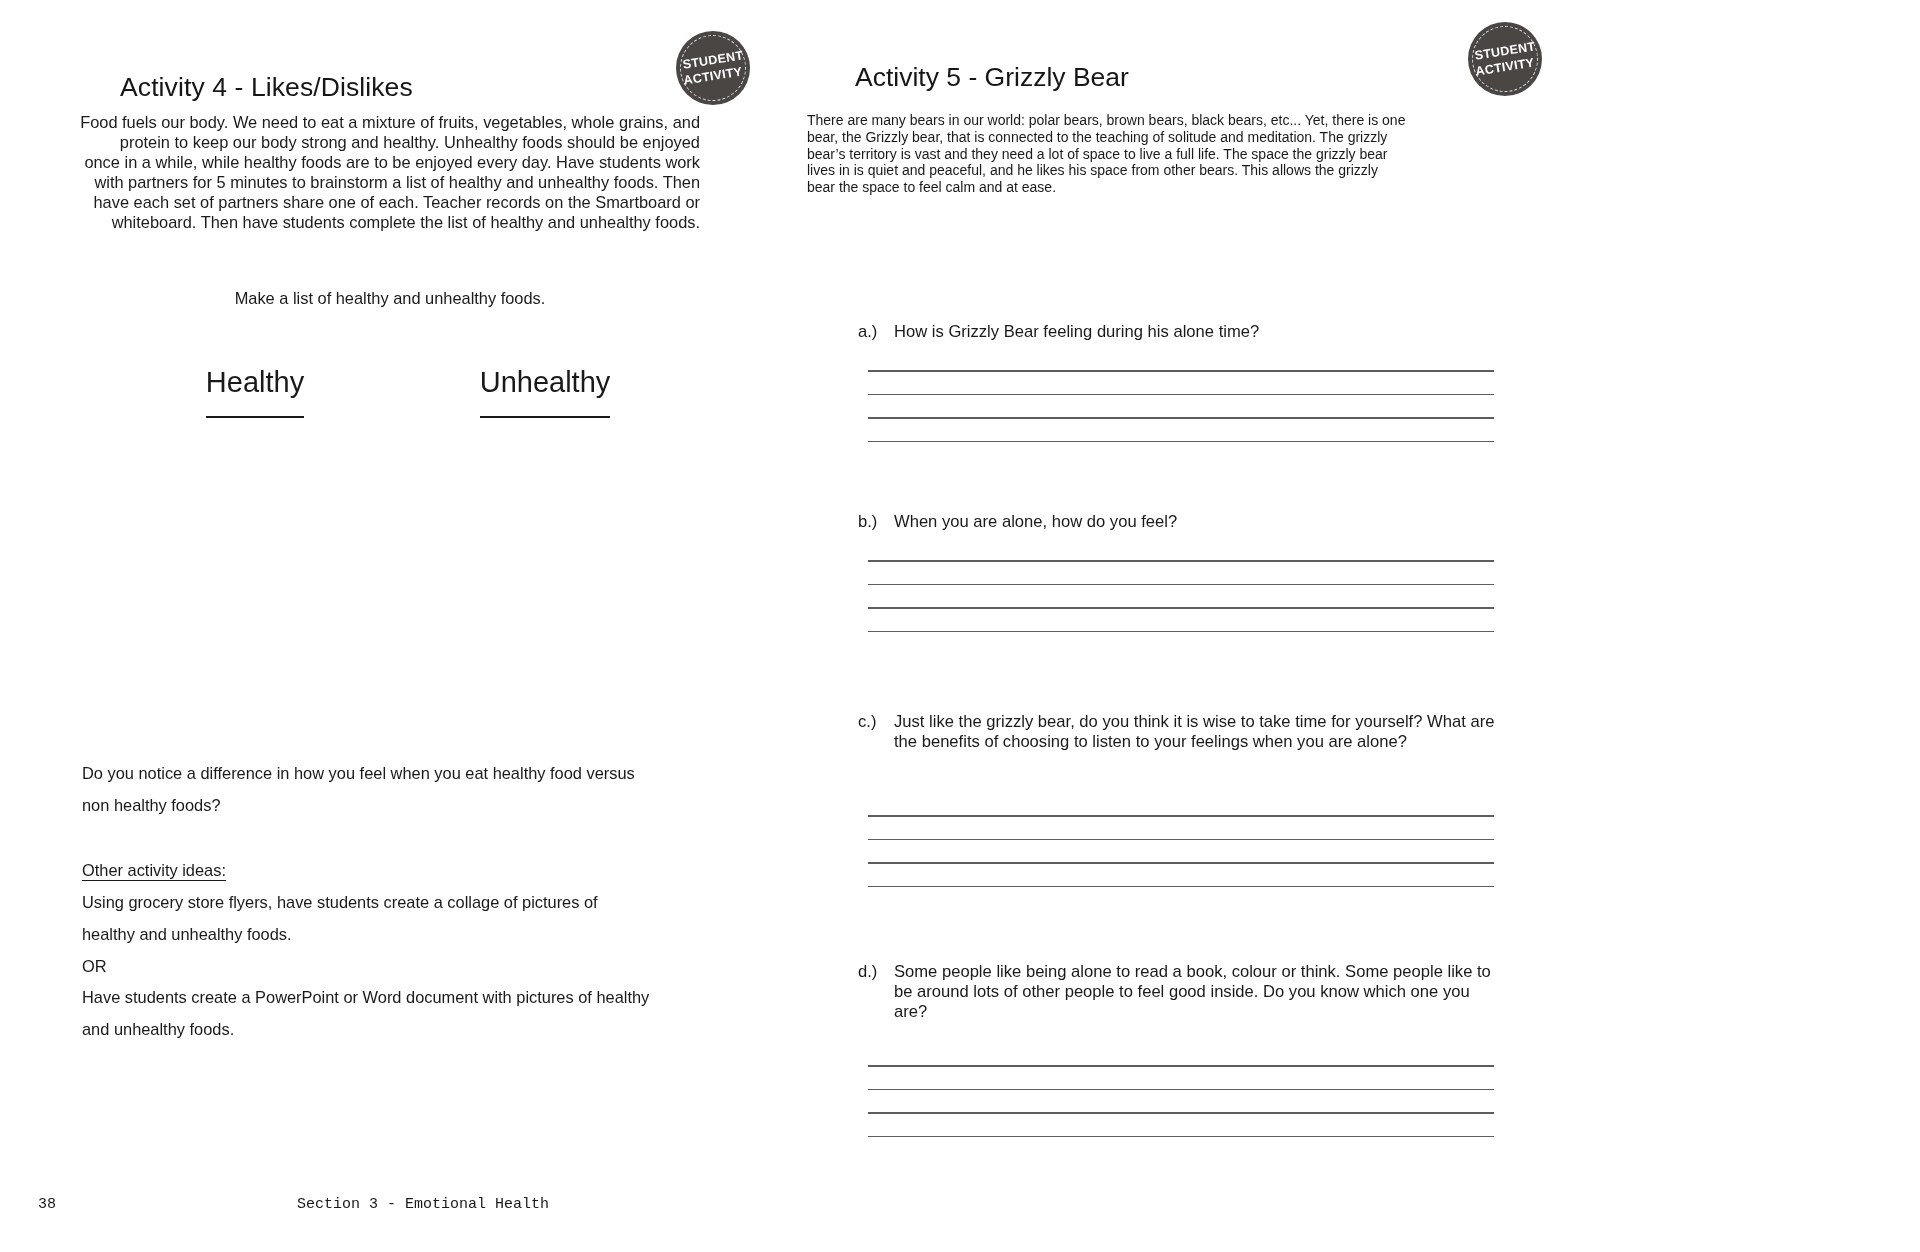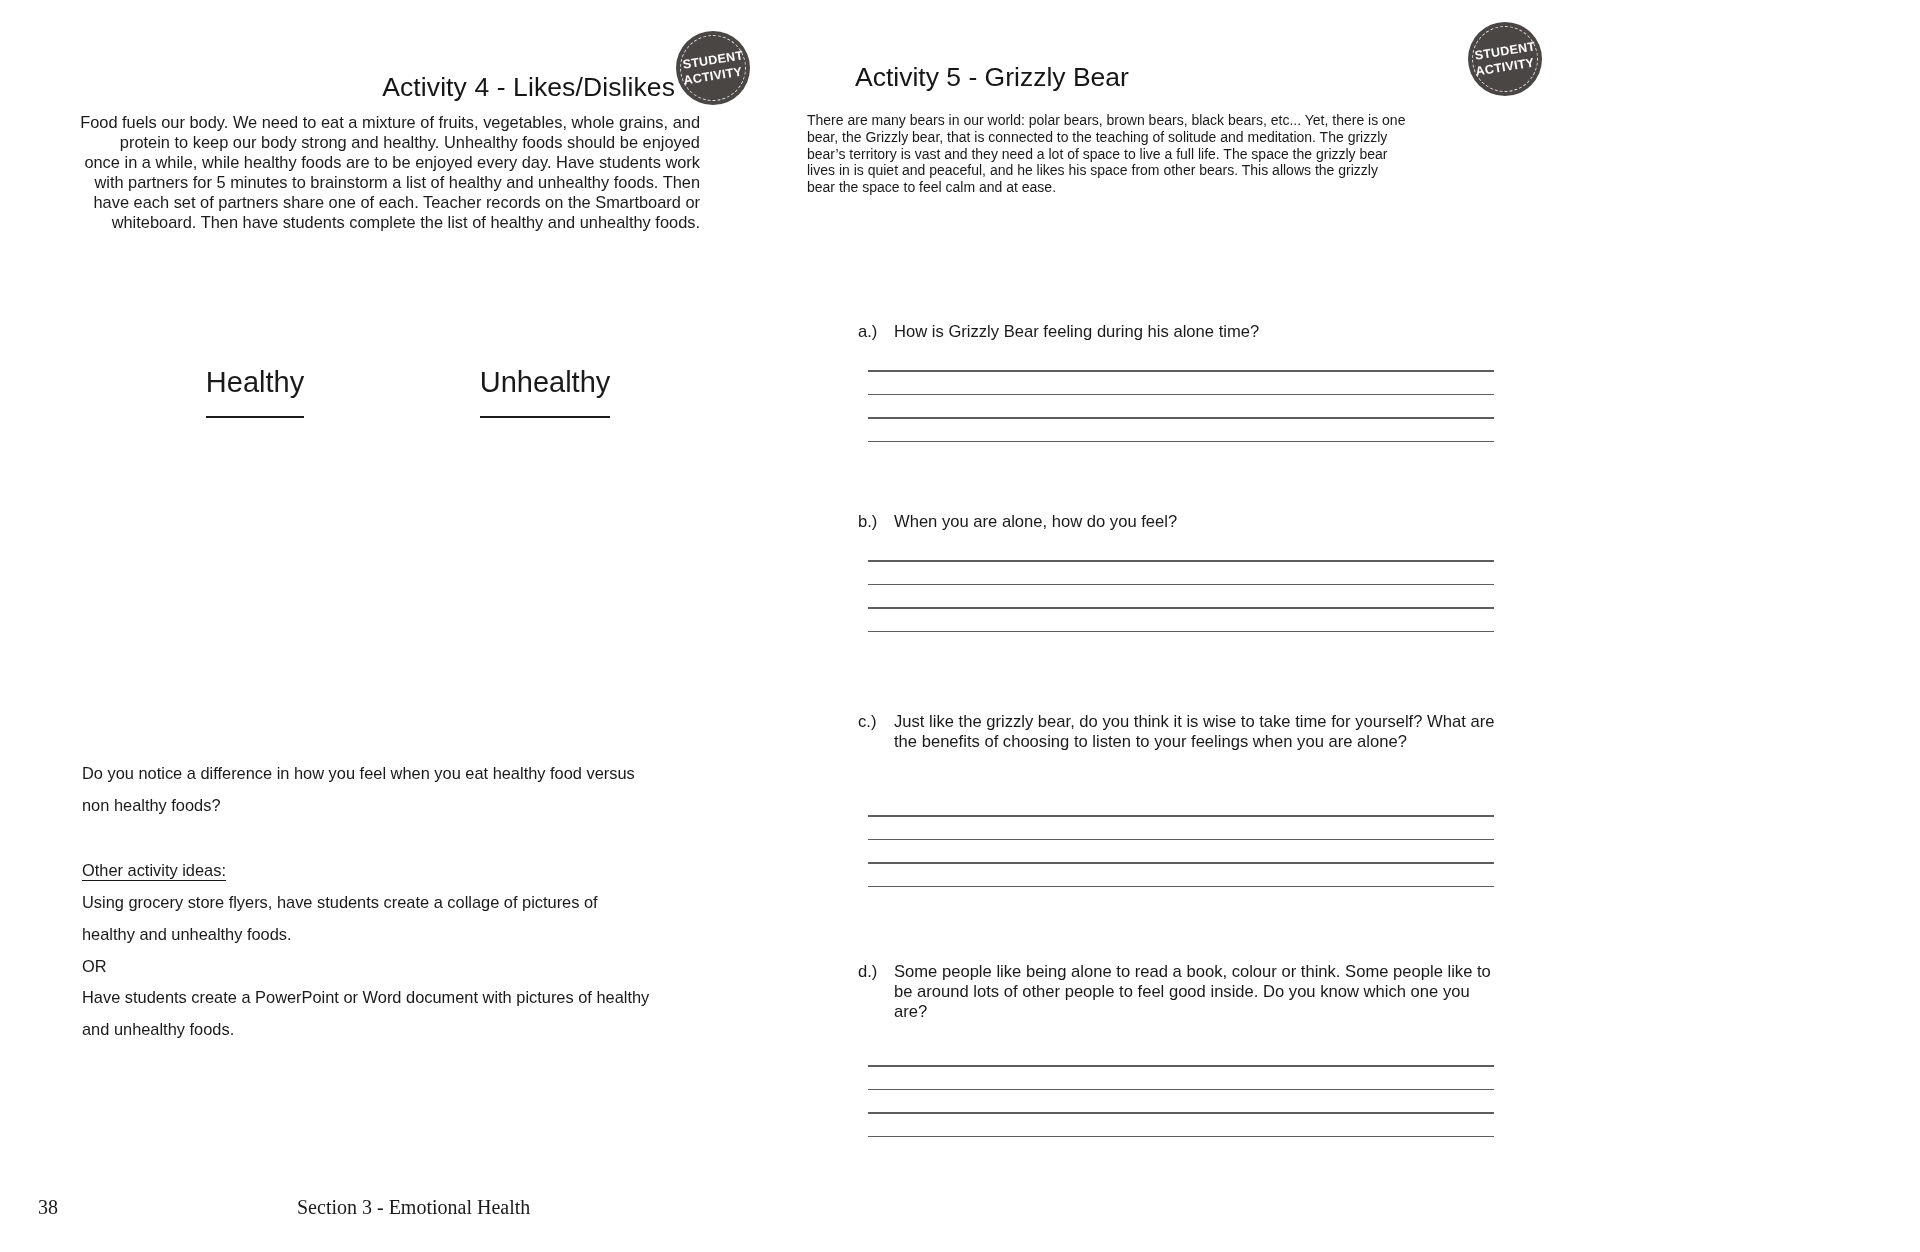--- a/index.html
+++ b/index.html
@@ -48,21 +48,21 @@
     line-height: 1;
     transform-origin: center;
   }
   .badge .txt.one { top: 23px; font-size: 12.5px; transform: rotate(-9deg); }
   .badge .txt.two { top: 39px; font-size: 12.5px; transform: rotate(-9deg); }
   .badge-left  { left: 676px; top: 31px; }
   .badge-right { left: 1468px; top: 22px; }
 
   
   .title {
-    text-align: right;
+    text-align: left;
     font-size: 26.5px;
     font-weight: 400;
     letter-spacing: .1px;
     color: #161616;
   }
   .l-title { position: absolute; left: 120px; top: 72px; width: 555px; }
 
   .l-intro {
     position: absolute;
     left: 80px; top: 112px; width: 620px;
@@ -143,23 +143,23 @@
   .rule {
     height: 1.6px;
     background: #5d5d5d;
     margin-bottom: 22px;
   }
   .rule:last-child { margin-bottom: 0; }
 
   
   .footer-num, .footer-sec {
     position: absolute;
-    font-size: 20px;
+    font-size: 15px;
     color: #1a1a1a;
-    font-family: Liberation Serif, serif;
+    font-family: Liberation Mono, monospace;
   }
   .f-left-num  { left: 38px;  top: 1196px; }
   .f-left-sec  { left: 297px; top: 1196px; }
 </style>
 </head>
 <body>
 
 <div class="spread">
 
   <div class="page">
@@ -167,20 +167,21 @@
     <div class="badge badge-left">
       <div class="ring"></div>
       <div class="txt one">STUDENT</div>
       <div class="txt two">ACTIVITY</div>
     </div>
 
     <div class="title l-title">Activity 4 - Likes/Dislikes</div>
 
     <div class="l-intro">Food fuels our body. We need to eat a mixture of fruits, vegetables, whole grains, and protein to keep our body strong and healthy. Unhealthy foods should be enjoyed once in a while, while healthy foods are to be enjoyed every day. Have students work with partners for 5 minutes to brainstorm a list of healthy and unhealthy foods. Then have each set of partners share one of each. Teacher records on the Smartboard or whiteboard. Then have students complete the list of healthy and unhealthy foods.</div>
 
+    <div class="l-makelist">Make a list of healthy and unhealthy foods.</div>
 
 
     <div class="cols">
       <div class="col">
         <span class="col-head">Healthy</span>
       </div>
       <div class="col">
         <span class="col-head">Unhealthy</span>
       </div>
     </div>

